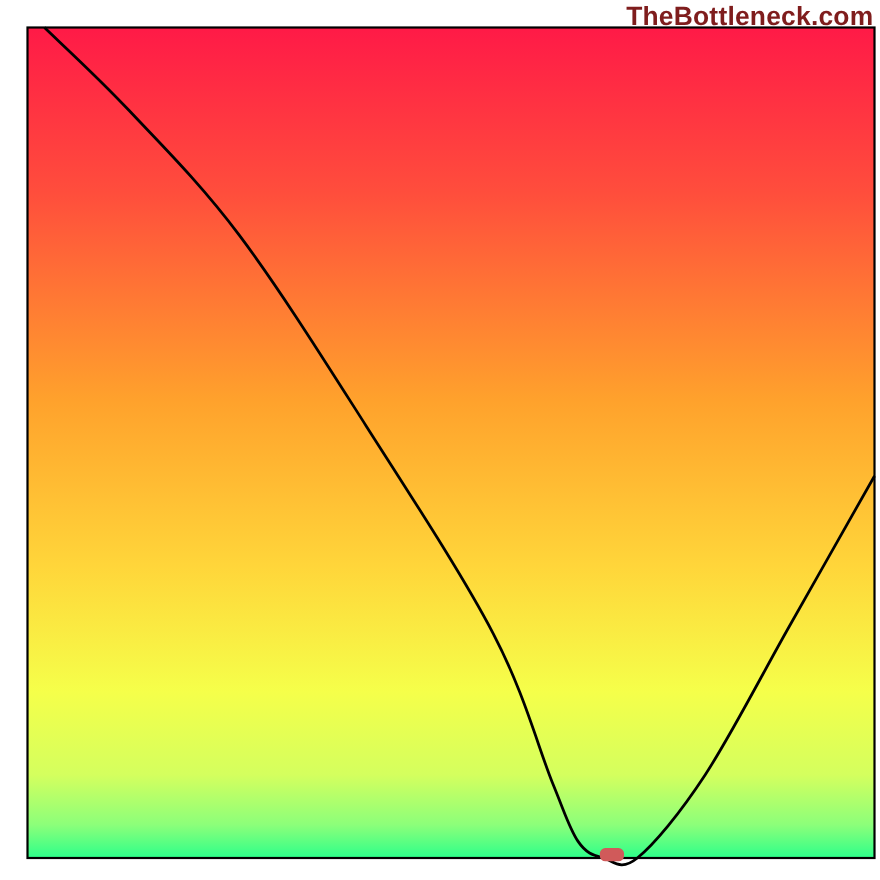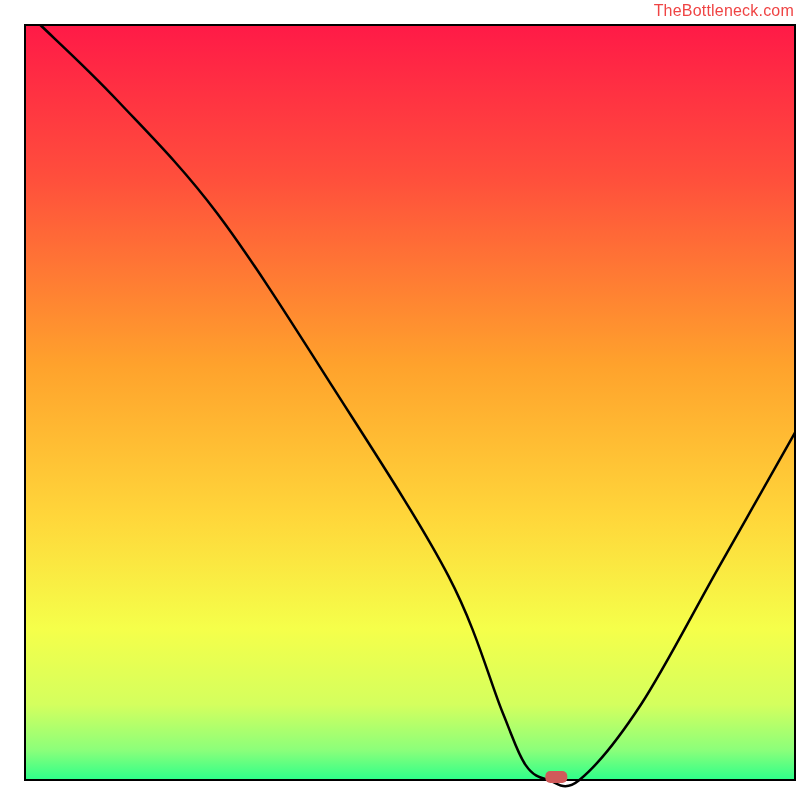--- a/index.html
+++ b/index.html
@@ -12,23 +12,23 @@
   }
   .container {
     position: relative;
     width: 800px;
     height: 800px;
   }
   .watermark {
     position: absolute;
     top: 2px;
     right: 6px;
-    font-size: 16px;
-    font-weight: normal;
-    color: #ef4444;
+    font-size: 24px;
+    font-weight: bold;
+    color: #7f1d1d;
     z-index: 20;
     letter-spacing: 0.2px;
   }
   svg {
     position: absolute;
     top: 0;
     left: 0;
   }
 </style>
 </head>

